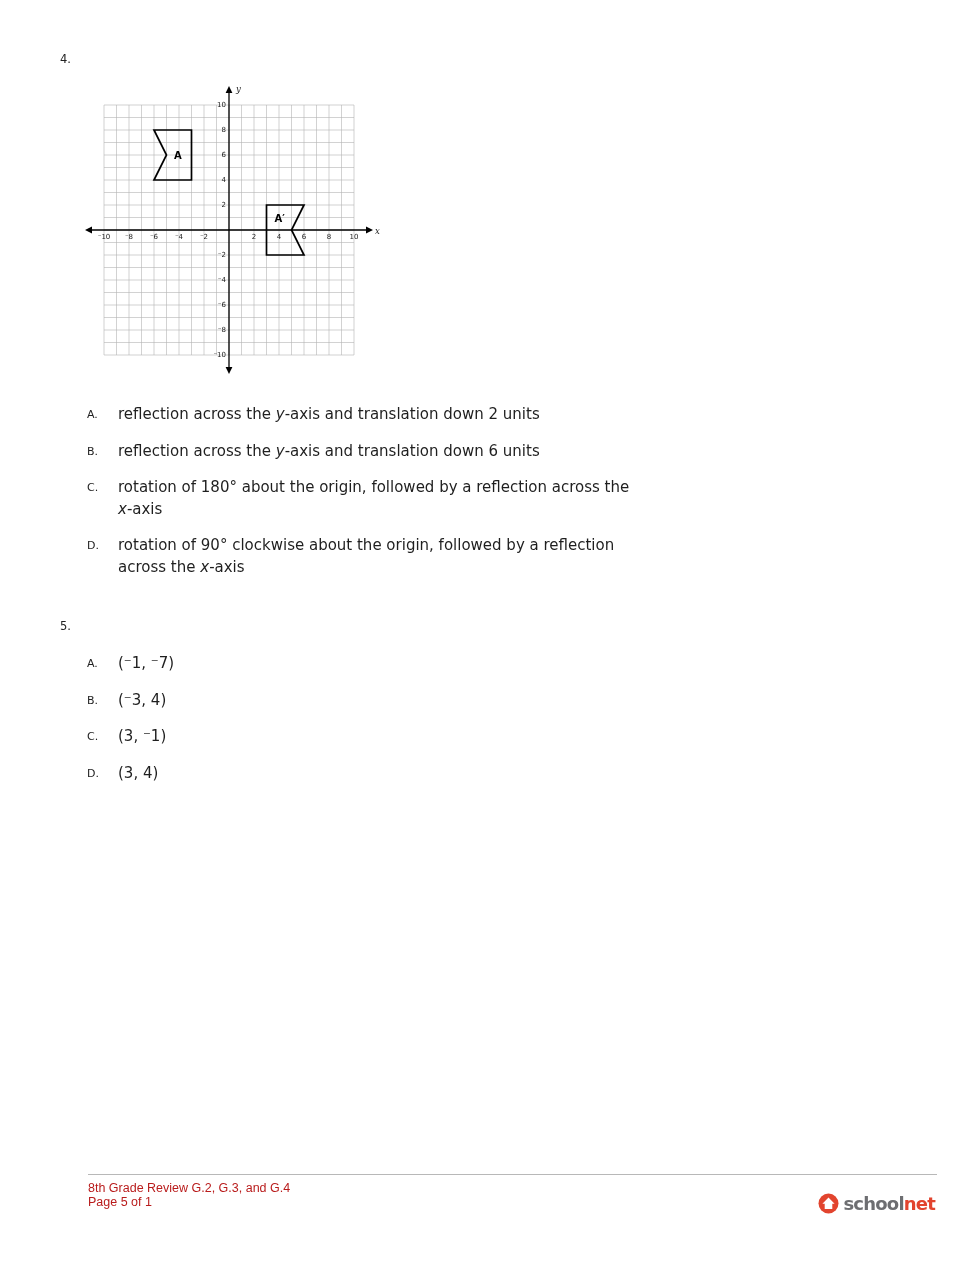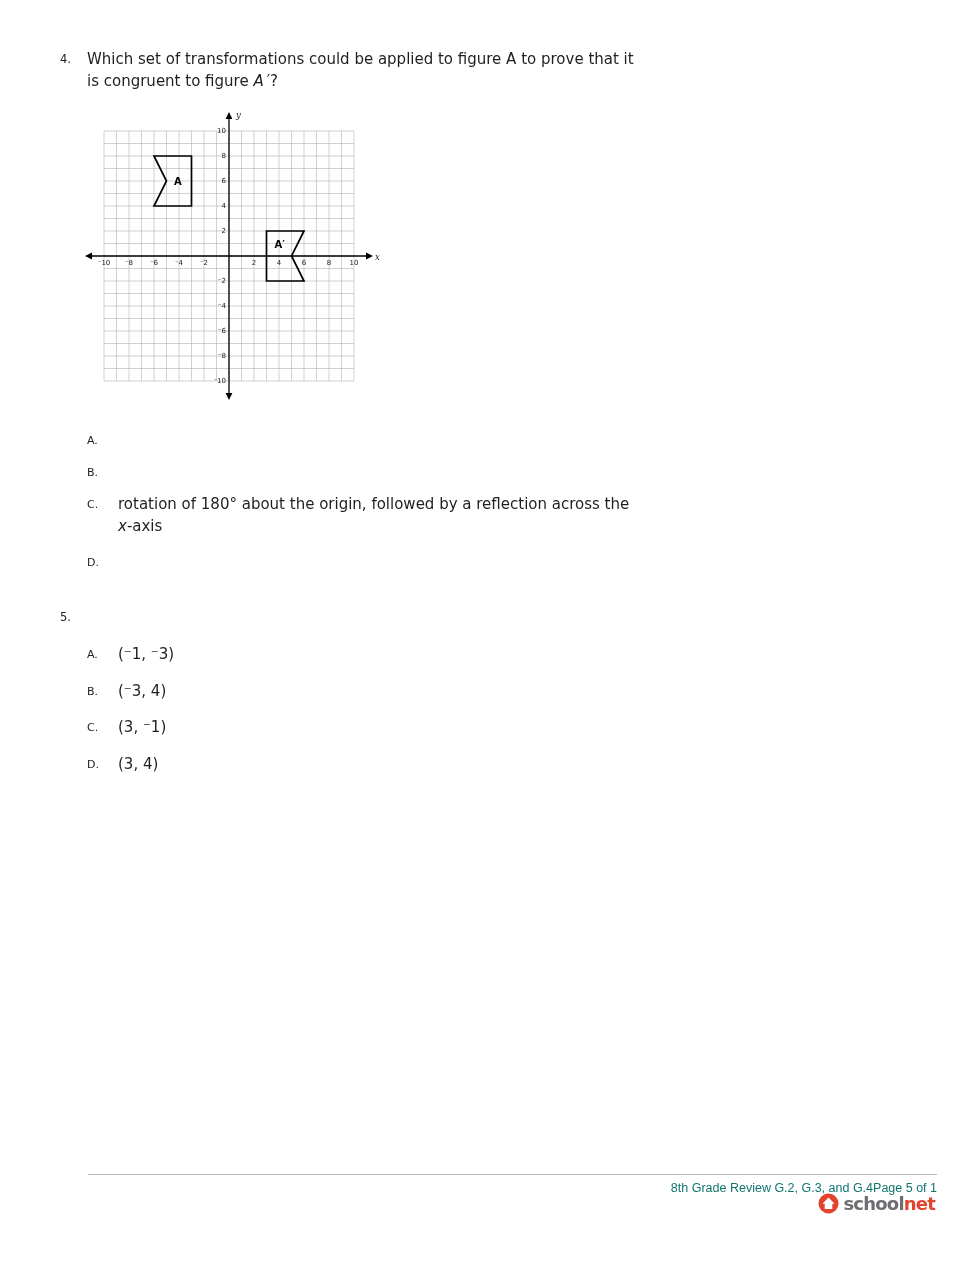--- a/index.html
+++ b/index.html
@@ -15,36 +15,35 @@
   .qtext i, .opt-text i { font-style:italic; }
   .graph-wrap { margin:12px 0 0 14px; }
   .options { margin:20px 0 0 27px; }
   .opt { display:flex; margin-bottom:15px; }
   .opt-letter { flex:0 0 31px; font-size:11px; padding-top:4px; color:#222; }
   .opt-text { font-size:15px; line-height:21.5px; }
   .q5 { margin-top:38px; }
   .footer-rule { position:absolute; left:88px; width:849px; top:1174px; border-top:1px solid #b8b8b8; }
   .footer-row {
     position:absolute; left:88px; width:849px; top:1181px;
-    display:flex; justify-content:flex-end;
-    font-family:"Liberation Sans", sans-serif; font-size:12.5px; color:#0f766e;
+    display:flex; justify-content:center;
+    font-family:"Liberation Sans", sans-serif; font-size:12.5px; color:#b91c1c;flex-direction:column;
   }
   .logo { position:absolute; top:1193px; right:44px; display:flex; align-items:center; gap:4px; }
   .logo-text { font-weight:bold; font-size:18px; letter-spacing:-0.8px; }
   .logo-school { color:#6d6e71; }
   .logo-net { color:#e2442e; }
 </style>
 </head>
 <body>
 
 <div class="content">
 
   <div class="qrow">
     <div class="qnum">4.</div>
-    <div class="qtext">Which set of transformations could be applied to figure A to prove that it<br>is congruent to figure <i>A</i> ′?</div>
   </div>
 
   <div class="graph-wrap">
     <div id="graph-container"><svg width="314" height="302" viewBox="0 0 314 302" xmlns="http://www.w3.org/2000/svg">
           <line x1="30" y1="27" x2="30" y2="277" stroke="#b4b4b4" stroke-width="0.6"></line>
           <line x1="30" y1="277" x2="280" y2="277" stroke="#b4b4b4" stroke-width="0.6"></line>
           <line x1="42.5" y1="27" x2="42.5" y2="277" stroke="#b4b4b4" stroke-width="0.6"></line>
           <line x1="30" y1="264.5" x2="280" y2="264.5" stroke="#b4b4b4" stroke-width="0.6"></line>
           <line x1="55" y1="27" x2="55" y2="277" stroke="#b4b4b4" stroke-width="0.6"></line>
           <line x1="30" y1="252" x2="280" y2="252" stroke="#b4b4b4" stroke-width="0.6"></line>
@@ -115,41 +114,44 @@
           <polygon points="80,52 117.5,52 117.5,102 80,102 92.5,77" fill="none" stroke="#000" stroke-width="1.7"></polygon>
           <text x="103.75" y="81.125" font-size="10" font-weight="bold" text-anchor="middle" font-family="DejaVu Sans, sans-serif" fill="#000">A</text>
           <polygon points="192.5,127 230,127 217.5,152 230,177 192.5,177" fill="none" stroke="#000" stroke-width="1.7"></polygon>
           <text x="205.625" y="143.625" font-size="10" font-weight="bold" text-anchor="middle" font-family="DejaVu Sans, sans-serif" fill="#000">A′</text>
         </svg></div>
   </div>
 
   <div class="options">
     <div class="opt">
       <div class="opt-letter">A.</div>
+      <div class="opt-text">reflection across the <i>y</i>-axis and translation down 2 units</div>
     </div>
     <div class="opt">
       <div class="opt-letter">B.</div>
+      <div class="opt-text">reflection across the <i>y</i>-axis and translation down 6 units</div>
     </div>
     <div class="opt">
       <div class="opt-letter">C.</div>
       <div class="opt-text">rotation of 180° about the origin, followed by a reflection across the<br><i>x</i>-axis</div>
     </div>
     <div class="opt">
       <div class="opt-letter">D.</div>
+      <div class="opt-text">rotation of 90° clockwise about the origin, followed by a reflection<br>across the <i>x</i>-axis</div>
     </div>
   </div>
 
   <div class="qrow q5">
     <div class="qnum">5.</div>
   </div>
 
   <div class="options">
     <div class="opt">
       <div class="opt-letter">A.</div>
-      <div class="opt-text">(⁻1, ⁻3)</div>
+      <div class="opt-text">(⁻1, ⁻7)</div>
     </div>
     <div class="opt">
       <div class="opt-letter">B.</div>
       <div class="opt-text">(⁻3, 4)</div>
     </div>
     <div class="opt">
       <div class="opt-letter">C.</div>
       <div class="opt-text">(3, ⁻1)</div>
     </div>
     <div class="opt">

